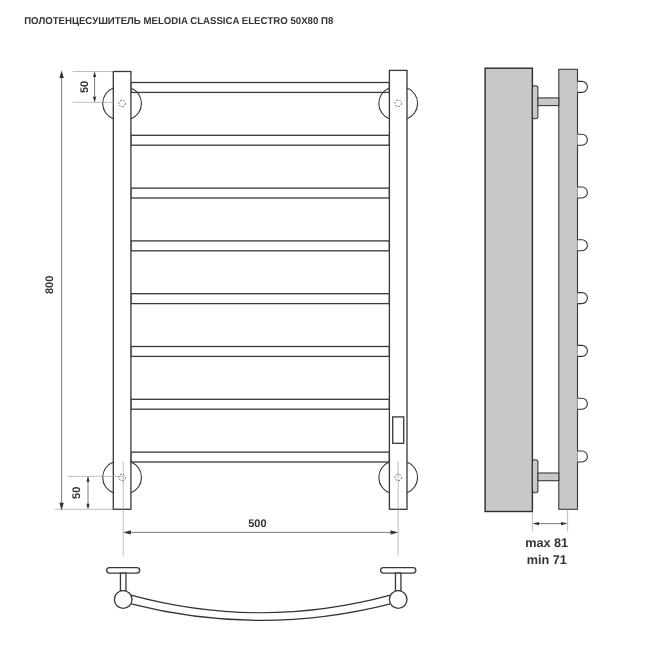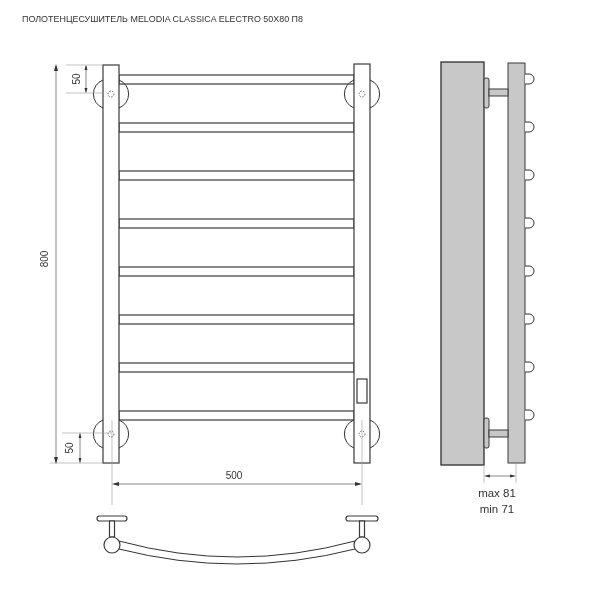--- a/index.html
+++ b/index.html
@@ -1,17 +1,17 @@
 <!DOCTYPE html>
 <html><head>
   <meta charset="utf-8">
   <style>
     html, body { margin: 0; padding: 0; background: #ffffff; }
     body { width: 600px; height: 600px; overflow: hidden; position: relative; }
-    .canvas { position: absolute; left: 0; top: 0; width: 524px; height: 600px; }
+    .canvas { position: absolute; left: 0; top: 0; width: 524px; height: 600px; font-weight: bold; }
     svg text { font-family: "Liberation Sans", "DejaVu Sans", sans-serif; fill: #333333; }
     .title { font-size: 9px; }
     .dim { font-size: 10px; }
     .side-dim { font-size: 11.5px; }
     .outline { fill: #ffffff; stroke: #3a3a3a; stroke-width: 1.2; }
     .thin { stroke: #555555; stroke-width: 0.7; fill: none; }
     .ext { stroke: #9a9a9a; stroke-width: 0.6; fill: none; }
     .gray { fill: #c8c8c8; stroke: #2e2e2e; stroke-width: 1.3; }
     .gray-thin { fill: #c8c8c8; stroke: #3a3a3a; stroke-width: 1; }
     .arrow { fill: #333333; }

